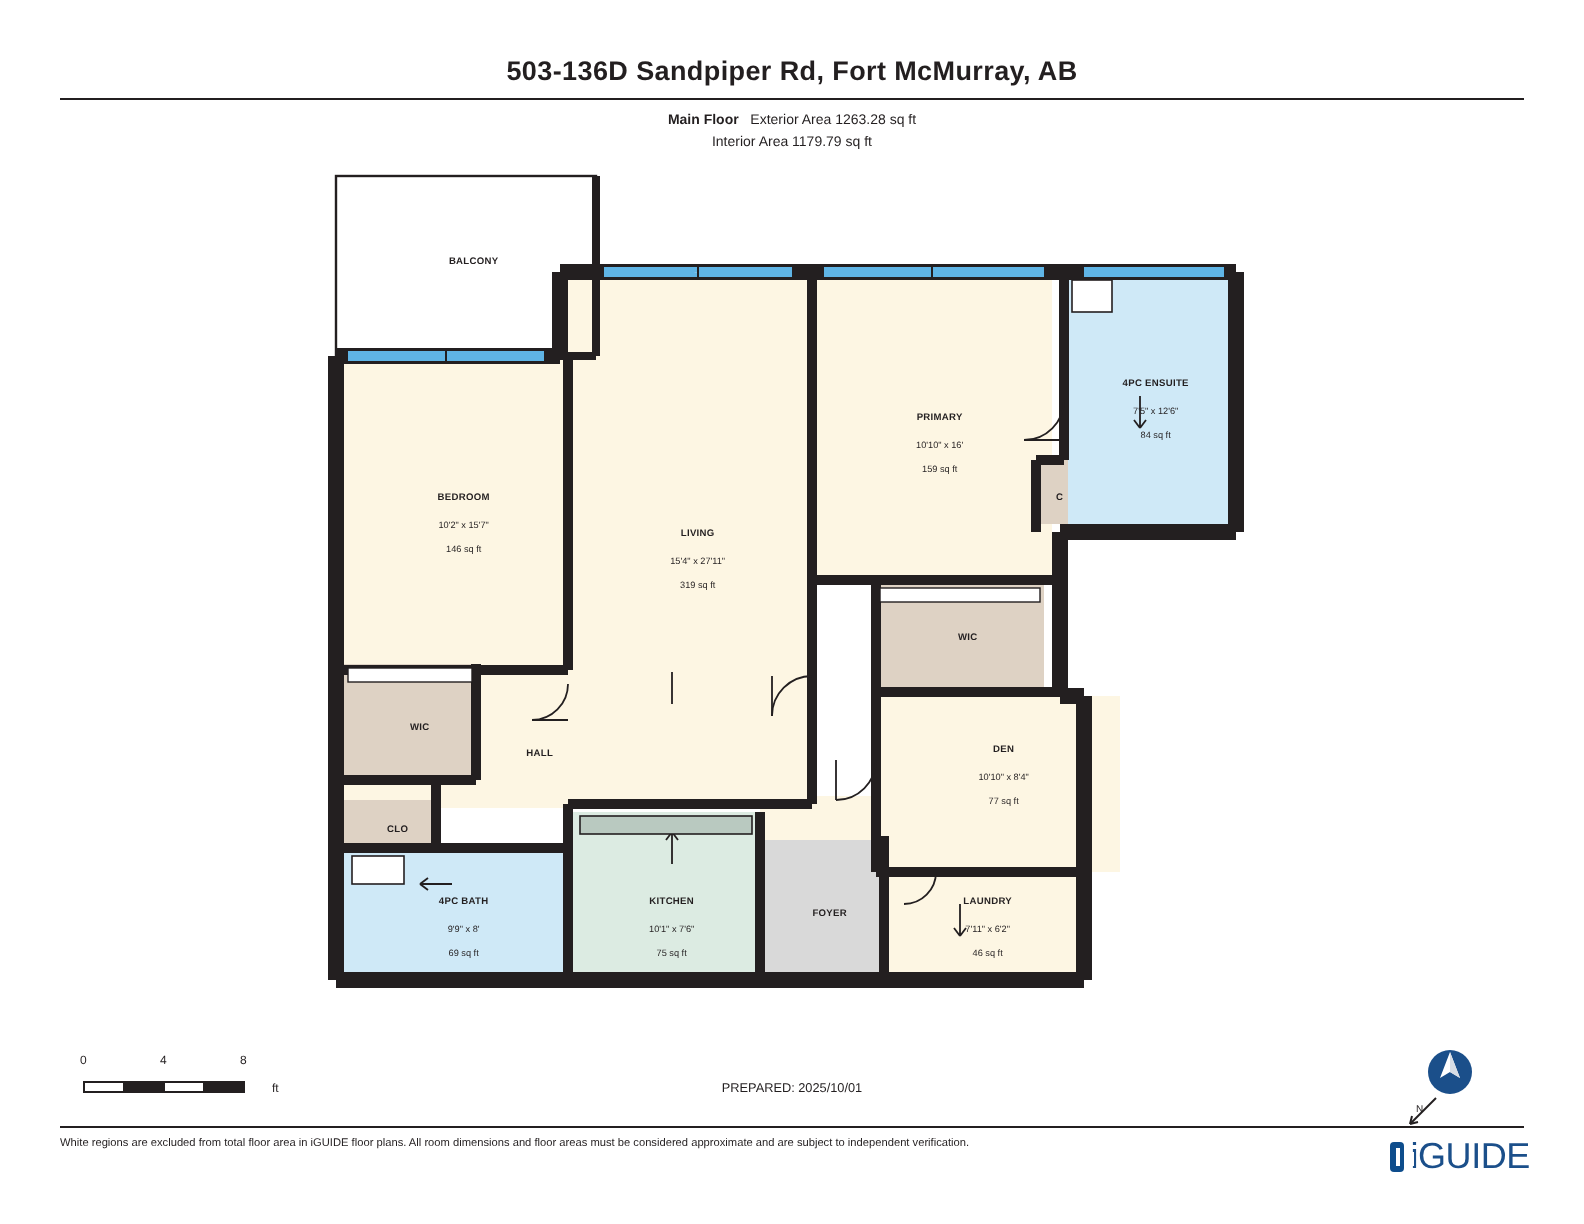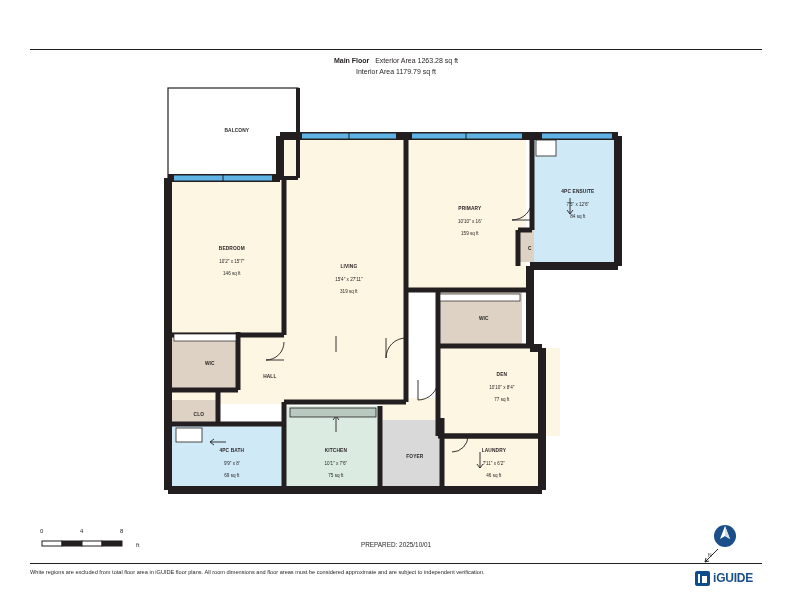--- a/index.html
+++ b/index.html
@@ -127,27 +127,28 @@
   .logo .mark::before {
     content: "";
     position: absolute; left: 3px; top: 3px;
     width: 2px; height: 9px; background: #fff;
   }
   .logo .mark::after {
     content: "";
     position: absolute; left: 7px; top: 5px;
     width: 5px; height: 7px; background: #fff;
   }
-  .logo .txt { font-size: 12px; font-weight: bold; color: #1b4f8a; letter-spacing: -.2px; }
+  .logo .txt { font-size: 18px; font-weight: normal; color: #1b4f8a; letter-spacing: -.2px; }
 </style>
 </head>
 <body>
 
 <div class="page">
 
+  <div class="title">503-136D Sandpiper Rd, Fort McMurray, AB</div>
   <div class="rule-top"></div>
 
   <div class="subhead">
     <div class="row"><span class="lbl">Main Floor</span>&nbsp;&nbsp;&nbsp;<span>Exterior Area 1263.28 sq ft</span></div>
     <div class="row"><span>Interior Area 1179.79 sq ft</span></div>
   </div>
 
   <div class="plan">
     <svg width="520" height="430" viewBox="0 0 520 430" xmlns="http://www.w3.org/2000/svg">
       <g>

